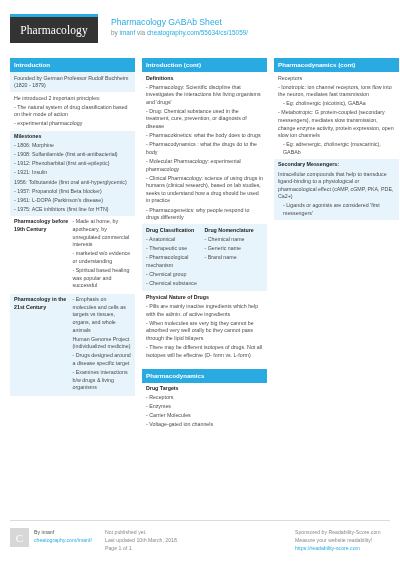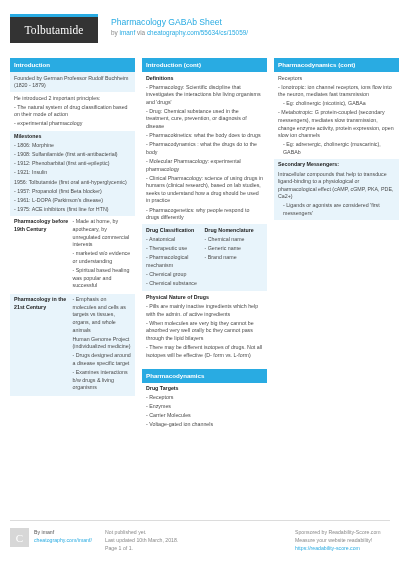--- a/index.html
+++ b/index.html
@@ -73,21 +73,21 @@
 </style>
 </head>
 <body>
 
 <div class="page">
 
   <div class="header">
     <div class="logo-wrap">
       <div class="logo-bar"></div>
       <div class="logo-box">
-        <span class="logo-text">Tolbutamide</span>
+        <span class="logo-text">Pharmacology</span>
       </div>
     </div>
     <div class="title-wrap">
       <div class="sheet-title">Pharmacology GABAb Sheet</div>
       <div class="byline">
         <span>by </span><a href="#">imanf</a><span> via </span><a href="#">cheatography.com/55634/cs/15059/</a>
       </div>
     </div>
   </div>
 

